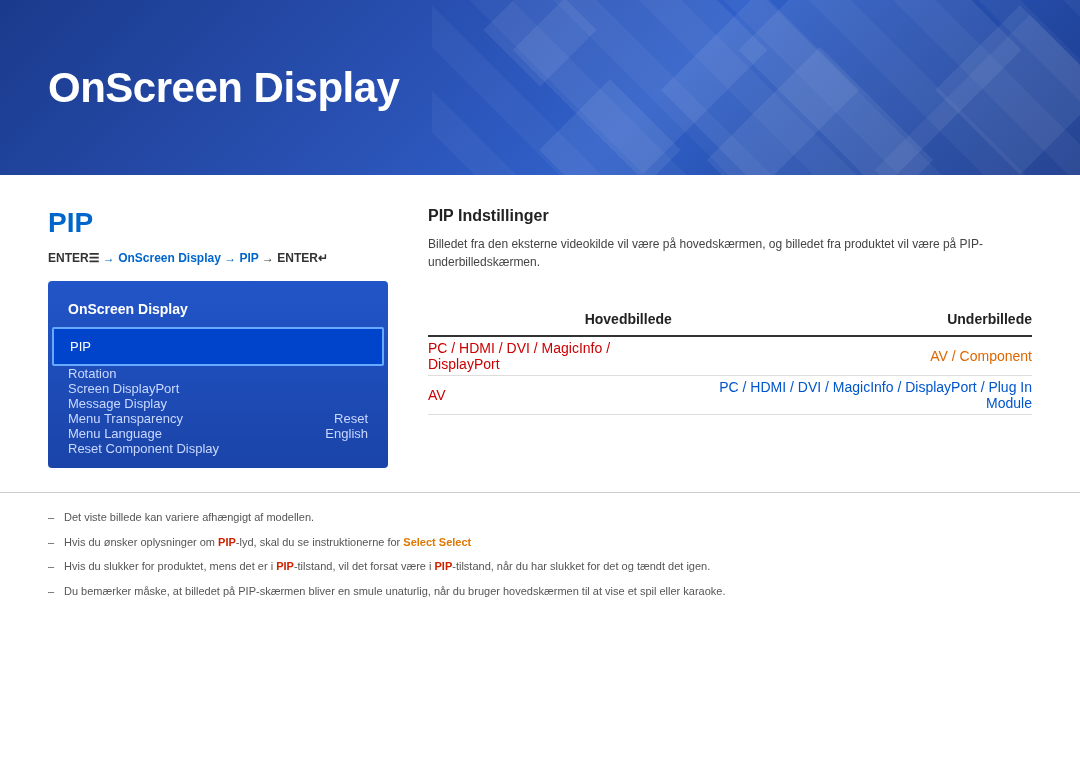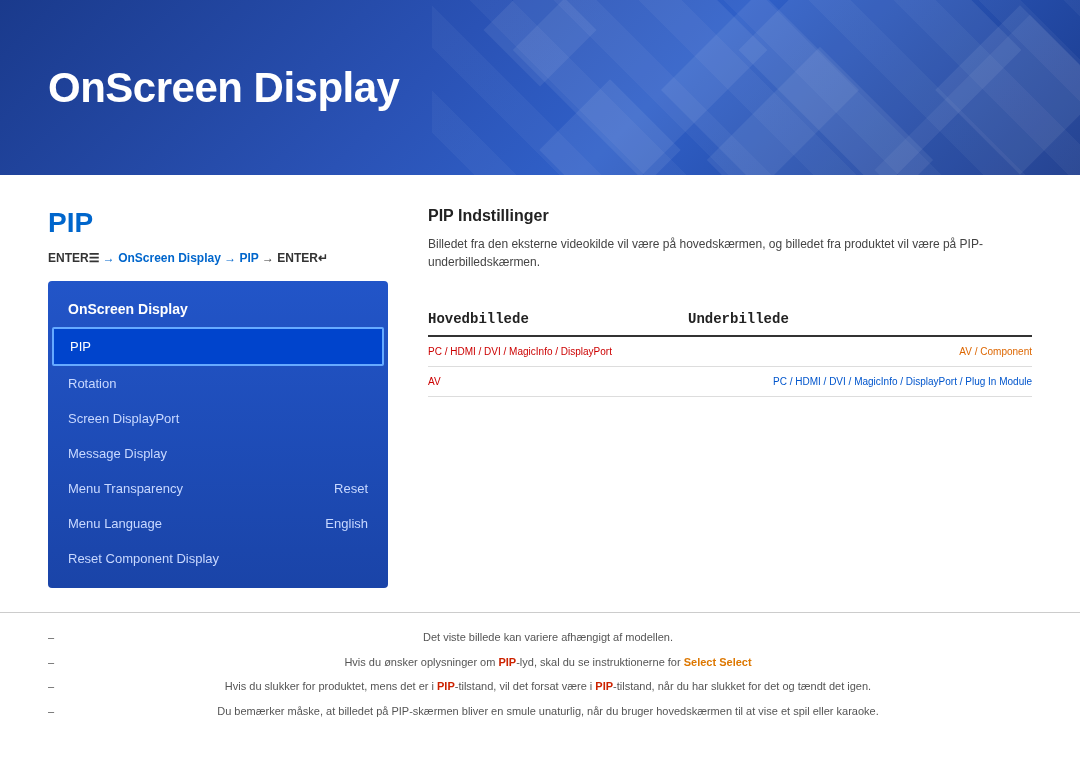--- a/index.html
+++ b/index.html
@@ -97,21 +97,21 @@
       padding: 12px 0;
       width: 100%;
     }
     .osd-menu-header {
       color: #fff;
       font-size: 14px;
       font-weight: 600;
       padding: 8px 20px 10px 20px;
     }
     .osd-menu-item {
-      padding: 10px 20px;
+      padding: 0 20px;
       font-size: 13px;
       color: #c8d8ff;
       display: flex;
       justify-content: space-between;
       align-items: center;
       cursor: pointer;
     }
     .osd-menu-item.selected {
       background: #0044cc;
       color: #fff;
@@ -146,48 +146,46 @@
 
     
     .pip-table {
       width: 100%;
       border-collapse: collapse;
     }
     .pip-table th {
       font-size: 14px;
       font-weight: 700;
       color: #222;
-      text-align: left;
+      text-align: right;
       padding: 8px 0 8px 0;
       border-bottom: 2px solid #333;
-      font-family: Liberation Mono, monospace;
     }
     .pip-table th:last-child {
       padding-left: 20px;
     }
     .pip-table td {
-      font-size: 10px;
-      padding: 9px 0;
+      font-size: 14px;
+      padding: 3px 0;
       border-bottom: 1px solid #ddd;
       vertical-align: middle;
     }
     .pip-table td:last-child {
       padding-left: 20px;
       text-align: right;
     }
     .red-text { color: #cc0000; }
     .orange-text { color: #dd6600; }
     .blue-text { color: #0055cc; }
 
     
     .footer-notes {
       padding: 16px 48px 20px 48px;
       border-top: 1px solid #ccc;
       margin: 0 0 0 0;
-      text-align: center;
     }
     .note-line {
       font-size: 11px;
       color: #555;
       margin-bottom: 8px;
       padding-left: 16px;
       position: relative;
       line-height: 1.5;
     }
     .note-line::before {

